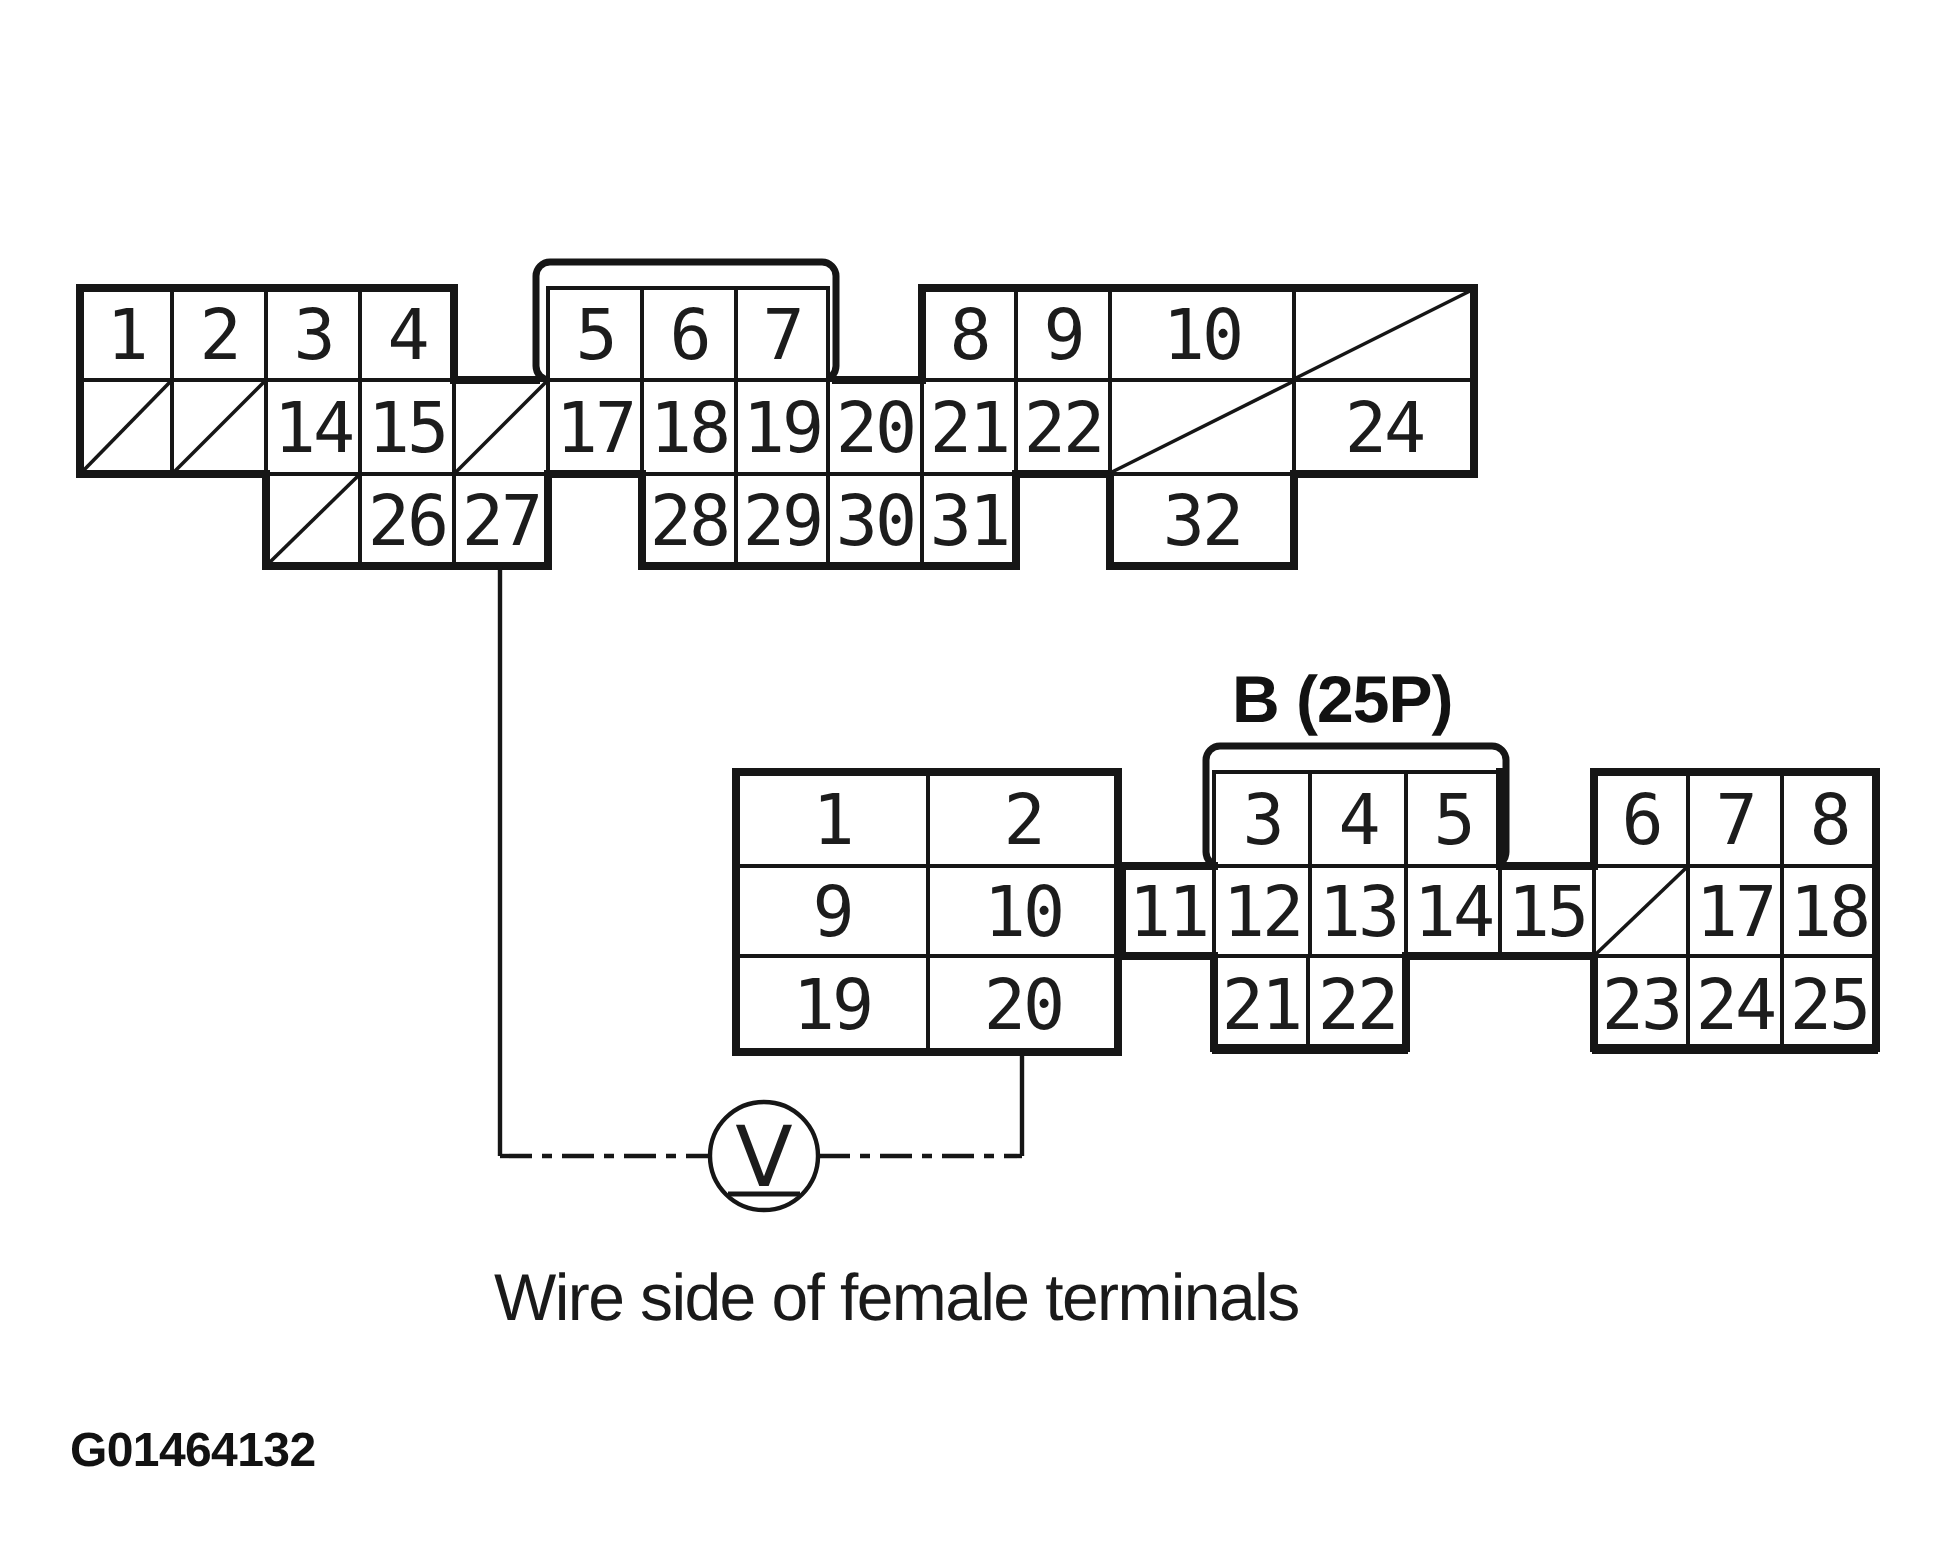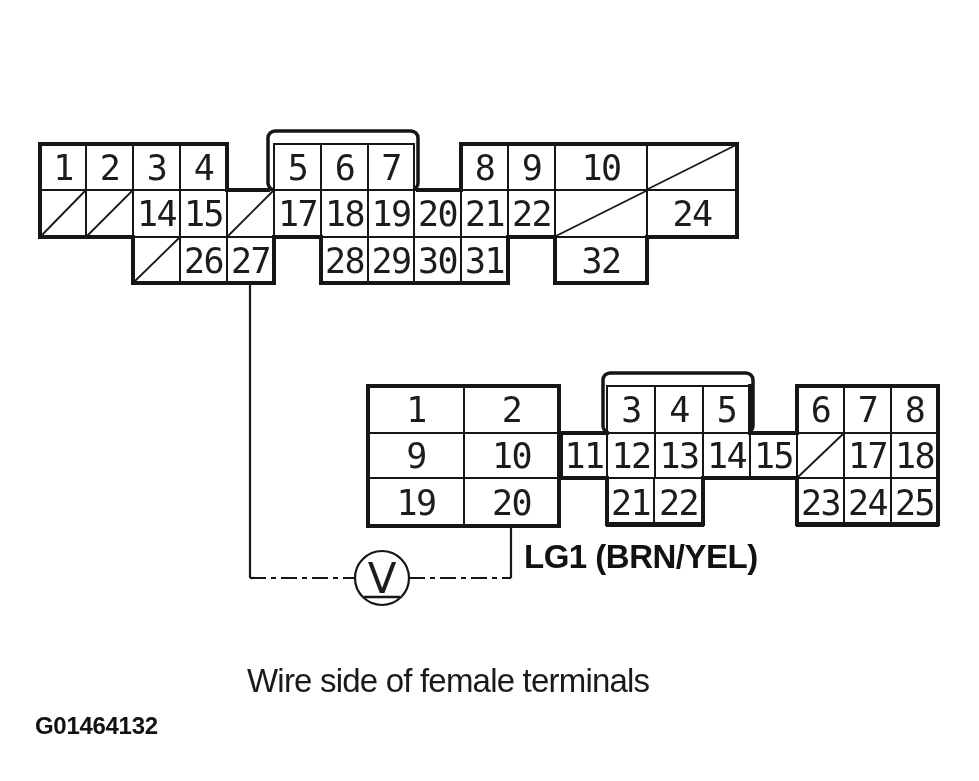--- a/index.html
+++ b/index.html
@@ -11,21 +11,21 @@
        white-space:nowrap;color:#121212;line-height:1;}
   .cap{position:absolute;font-weight:normal;font-size:33px;letter-spacing:-0.8px;
        white-space:nowrap;color:#1a1a1a;line-height:1;}
   .gid{position:absolute;font-weight:bold;font-size:24px;letter-spacing:-0.3px;
        white-space:nowrap;color:#121212;line-height:1;}
   #title{left:333px;top:71px;}
   #a-label{left:47px;top:98px;}
   #acs-label{left:262px;top:303px;}
   #b-label{left:616px;top:333px;}
   #lg1-label{left:524px;top:540px;}
-  #caption{left:247px;top:632px;margin-top:32px;}
+  #caption{left:247px;top:632px;}
   #gnum{left:35px;top:686px;margin-top:28px;}
   .pin-num{font-family:"DejaVu Sans Mono",monospace;font-size:35px;
            letter-spacing:-1.5px;fill:#1c1c1c;}
   .meter-v{font-family:"DejaVu Sans",sans-serif;font-size:42px;fill:#1c1c1c;}
 </style>
 </head>
 <body>
 
 <div id="stage">
   <svg id="diagram-svg" width="979" height="781" viewBox="0 0 979 781">
@@ -150,16 +150,16 @@
       <path d="M750,386 V433 H797 V386 H938 V524 H797 V478 H703 V524 H607 V478 H561 V433 H607" fill="none" stroke="#161616" stroke-width="4" stroke-linecap="square"></path>
       <path d="M250,283 L250,578" fill="none" stroke="#161616" stroke-width="2.2"></path>
       <path d="M250,578 L355,578" fill="none" stroke="#161616" stroke-width="2.2" stroke-dasharray="16 5 5 5"></path>
       <path d="M409,578 L511,578" fill="none" stroke="#161616" stroke-width="2.2" stroke-dasharray="16 5 5 5"></path>
       <path d="M511,578 L511,526" fill="none" stroke="#161616" stroke-width="2.2"></path>
       <circle cx="382" cy="578" r="27" fill="#ffffff" stroke="#161616" stroke-width="2.2"></circle>
       <text x="382" y="593" text-anchor="middle" class="meter-v">V</text>
       <line x1="364" y1="597" x2="400" y2="597" stroke="#161616" stroke-width="2.4"></line>
     </svg>
 
-  <div id="lg1-label" class="lbl">LG1 (BRN/YEL)</div>
+  <div id="b-label" class="lbl">B (25P)</div>
   <div id="caption" class="cap">Wire side of female terminals</div>
   <div id="gnum" class="gid">G01464132</div>
 </div>
 
 </body></html>

